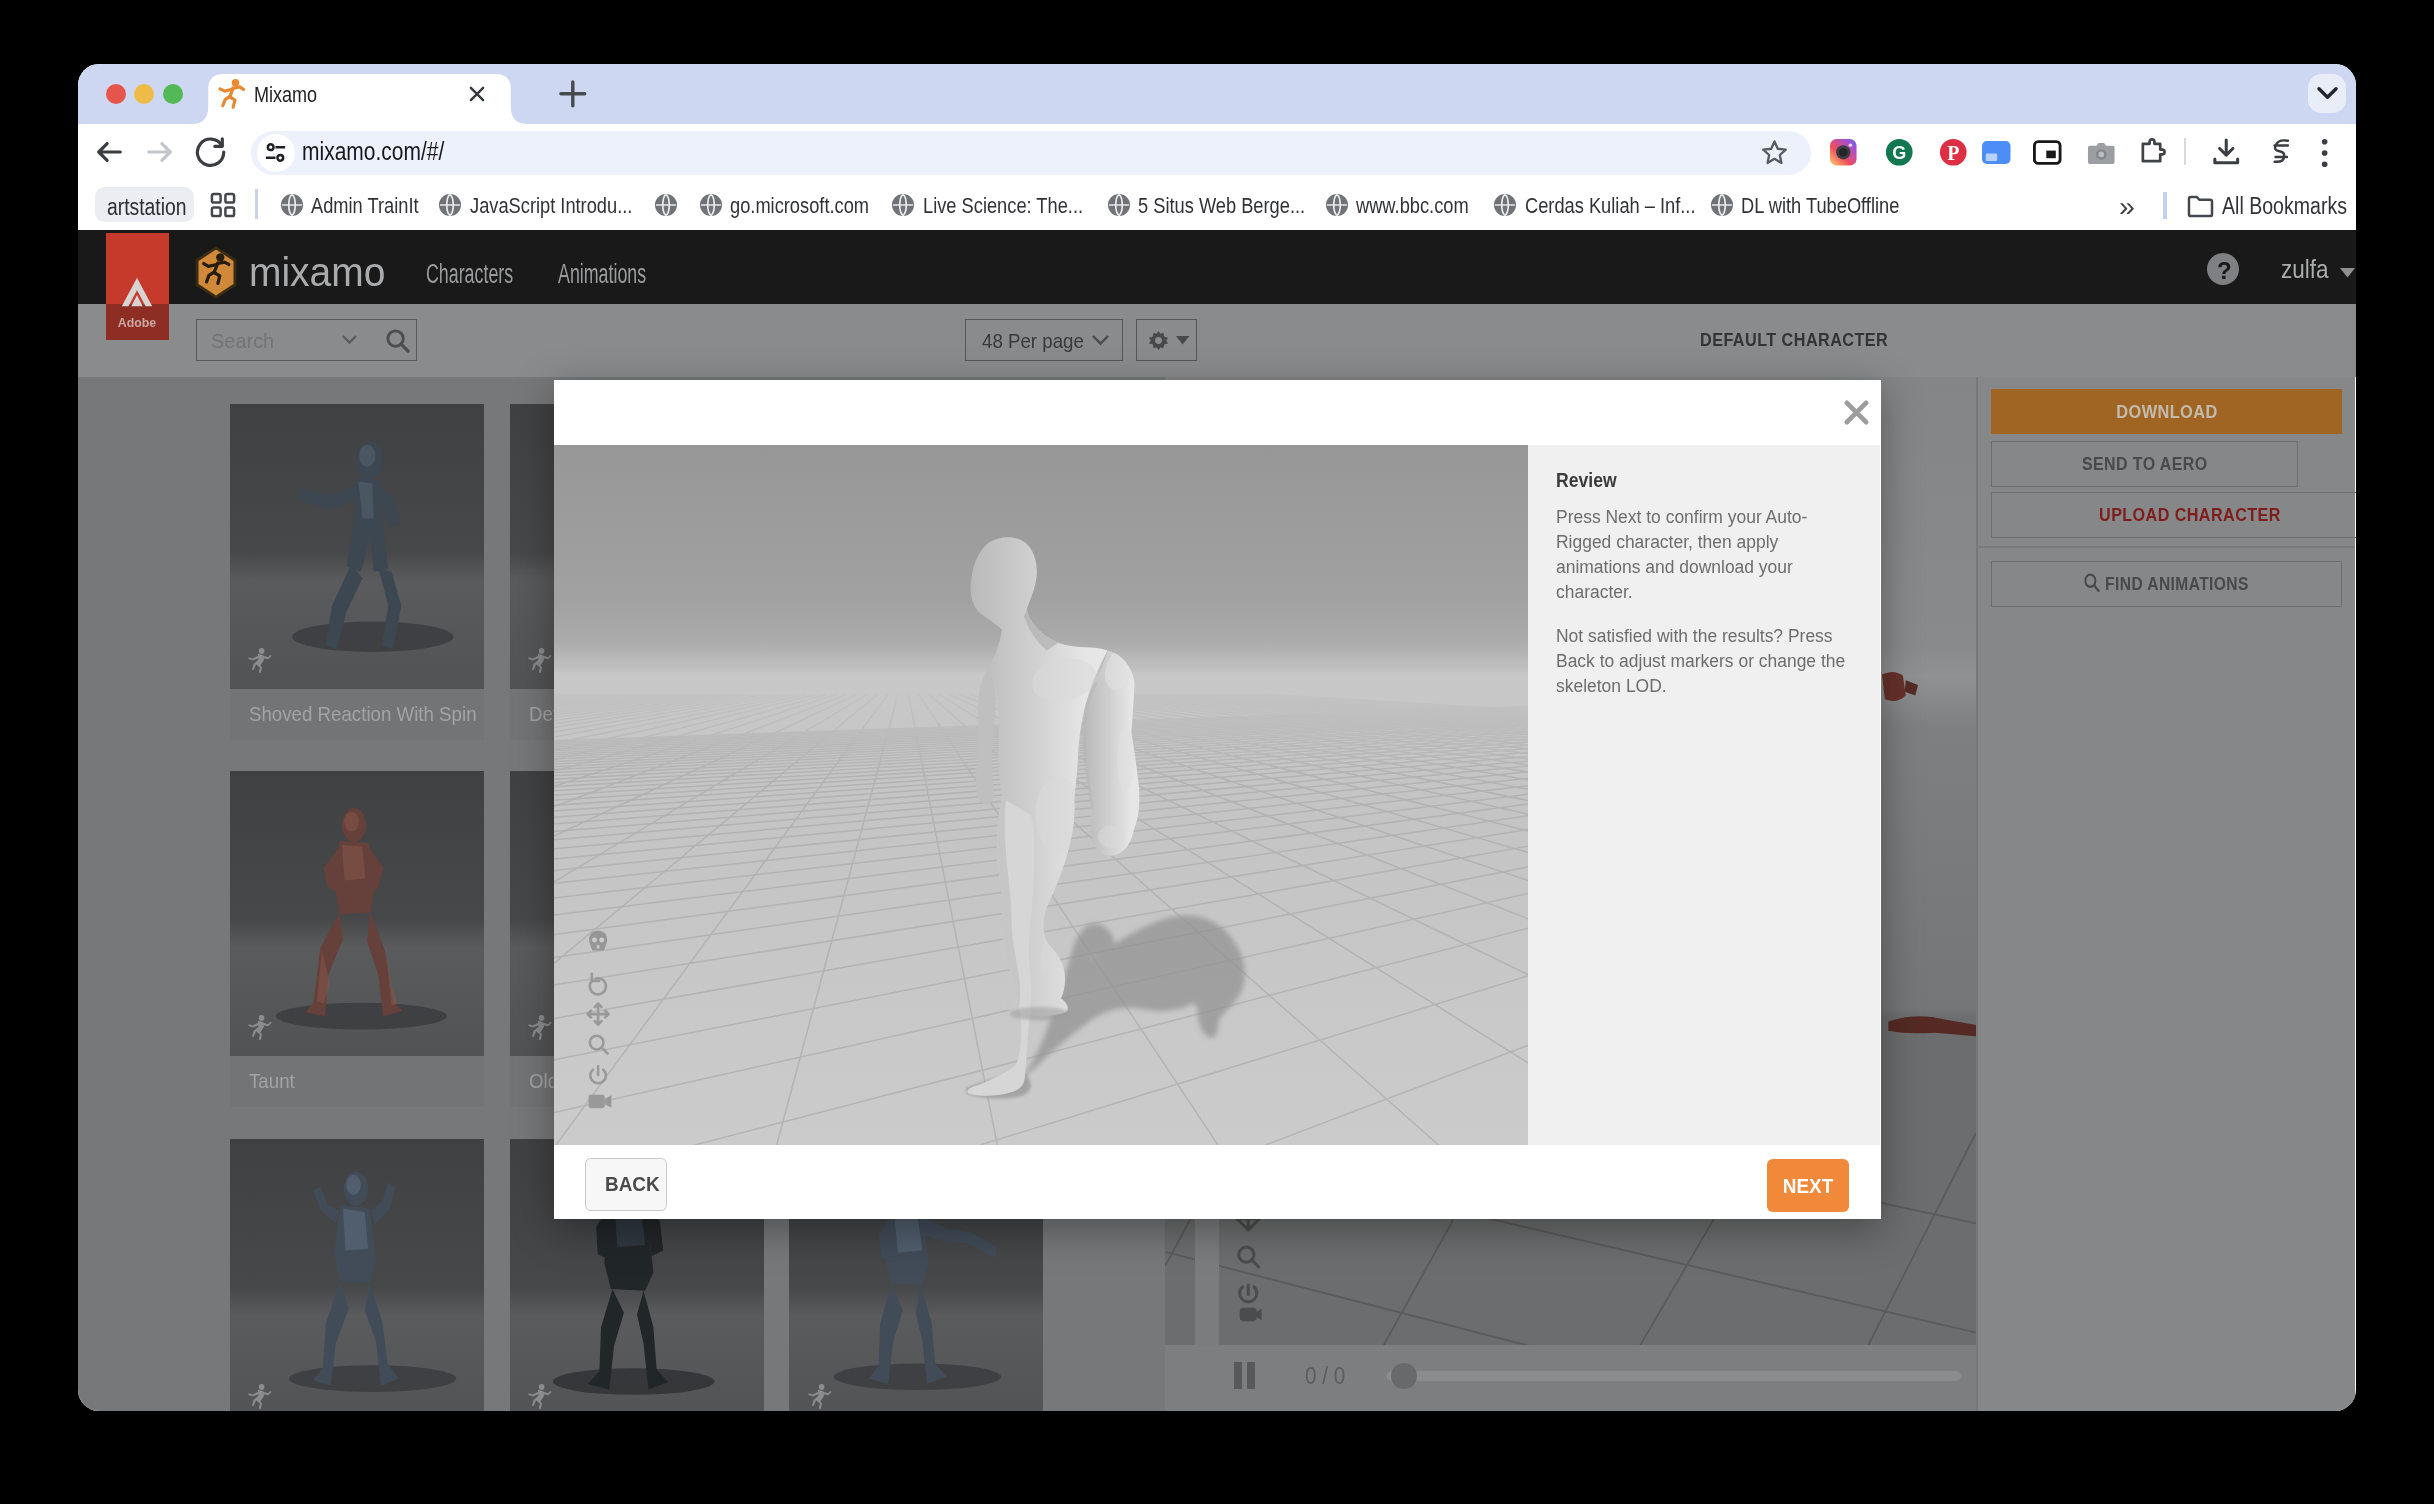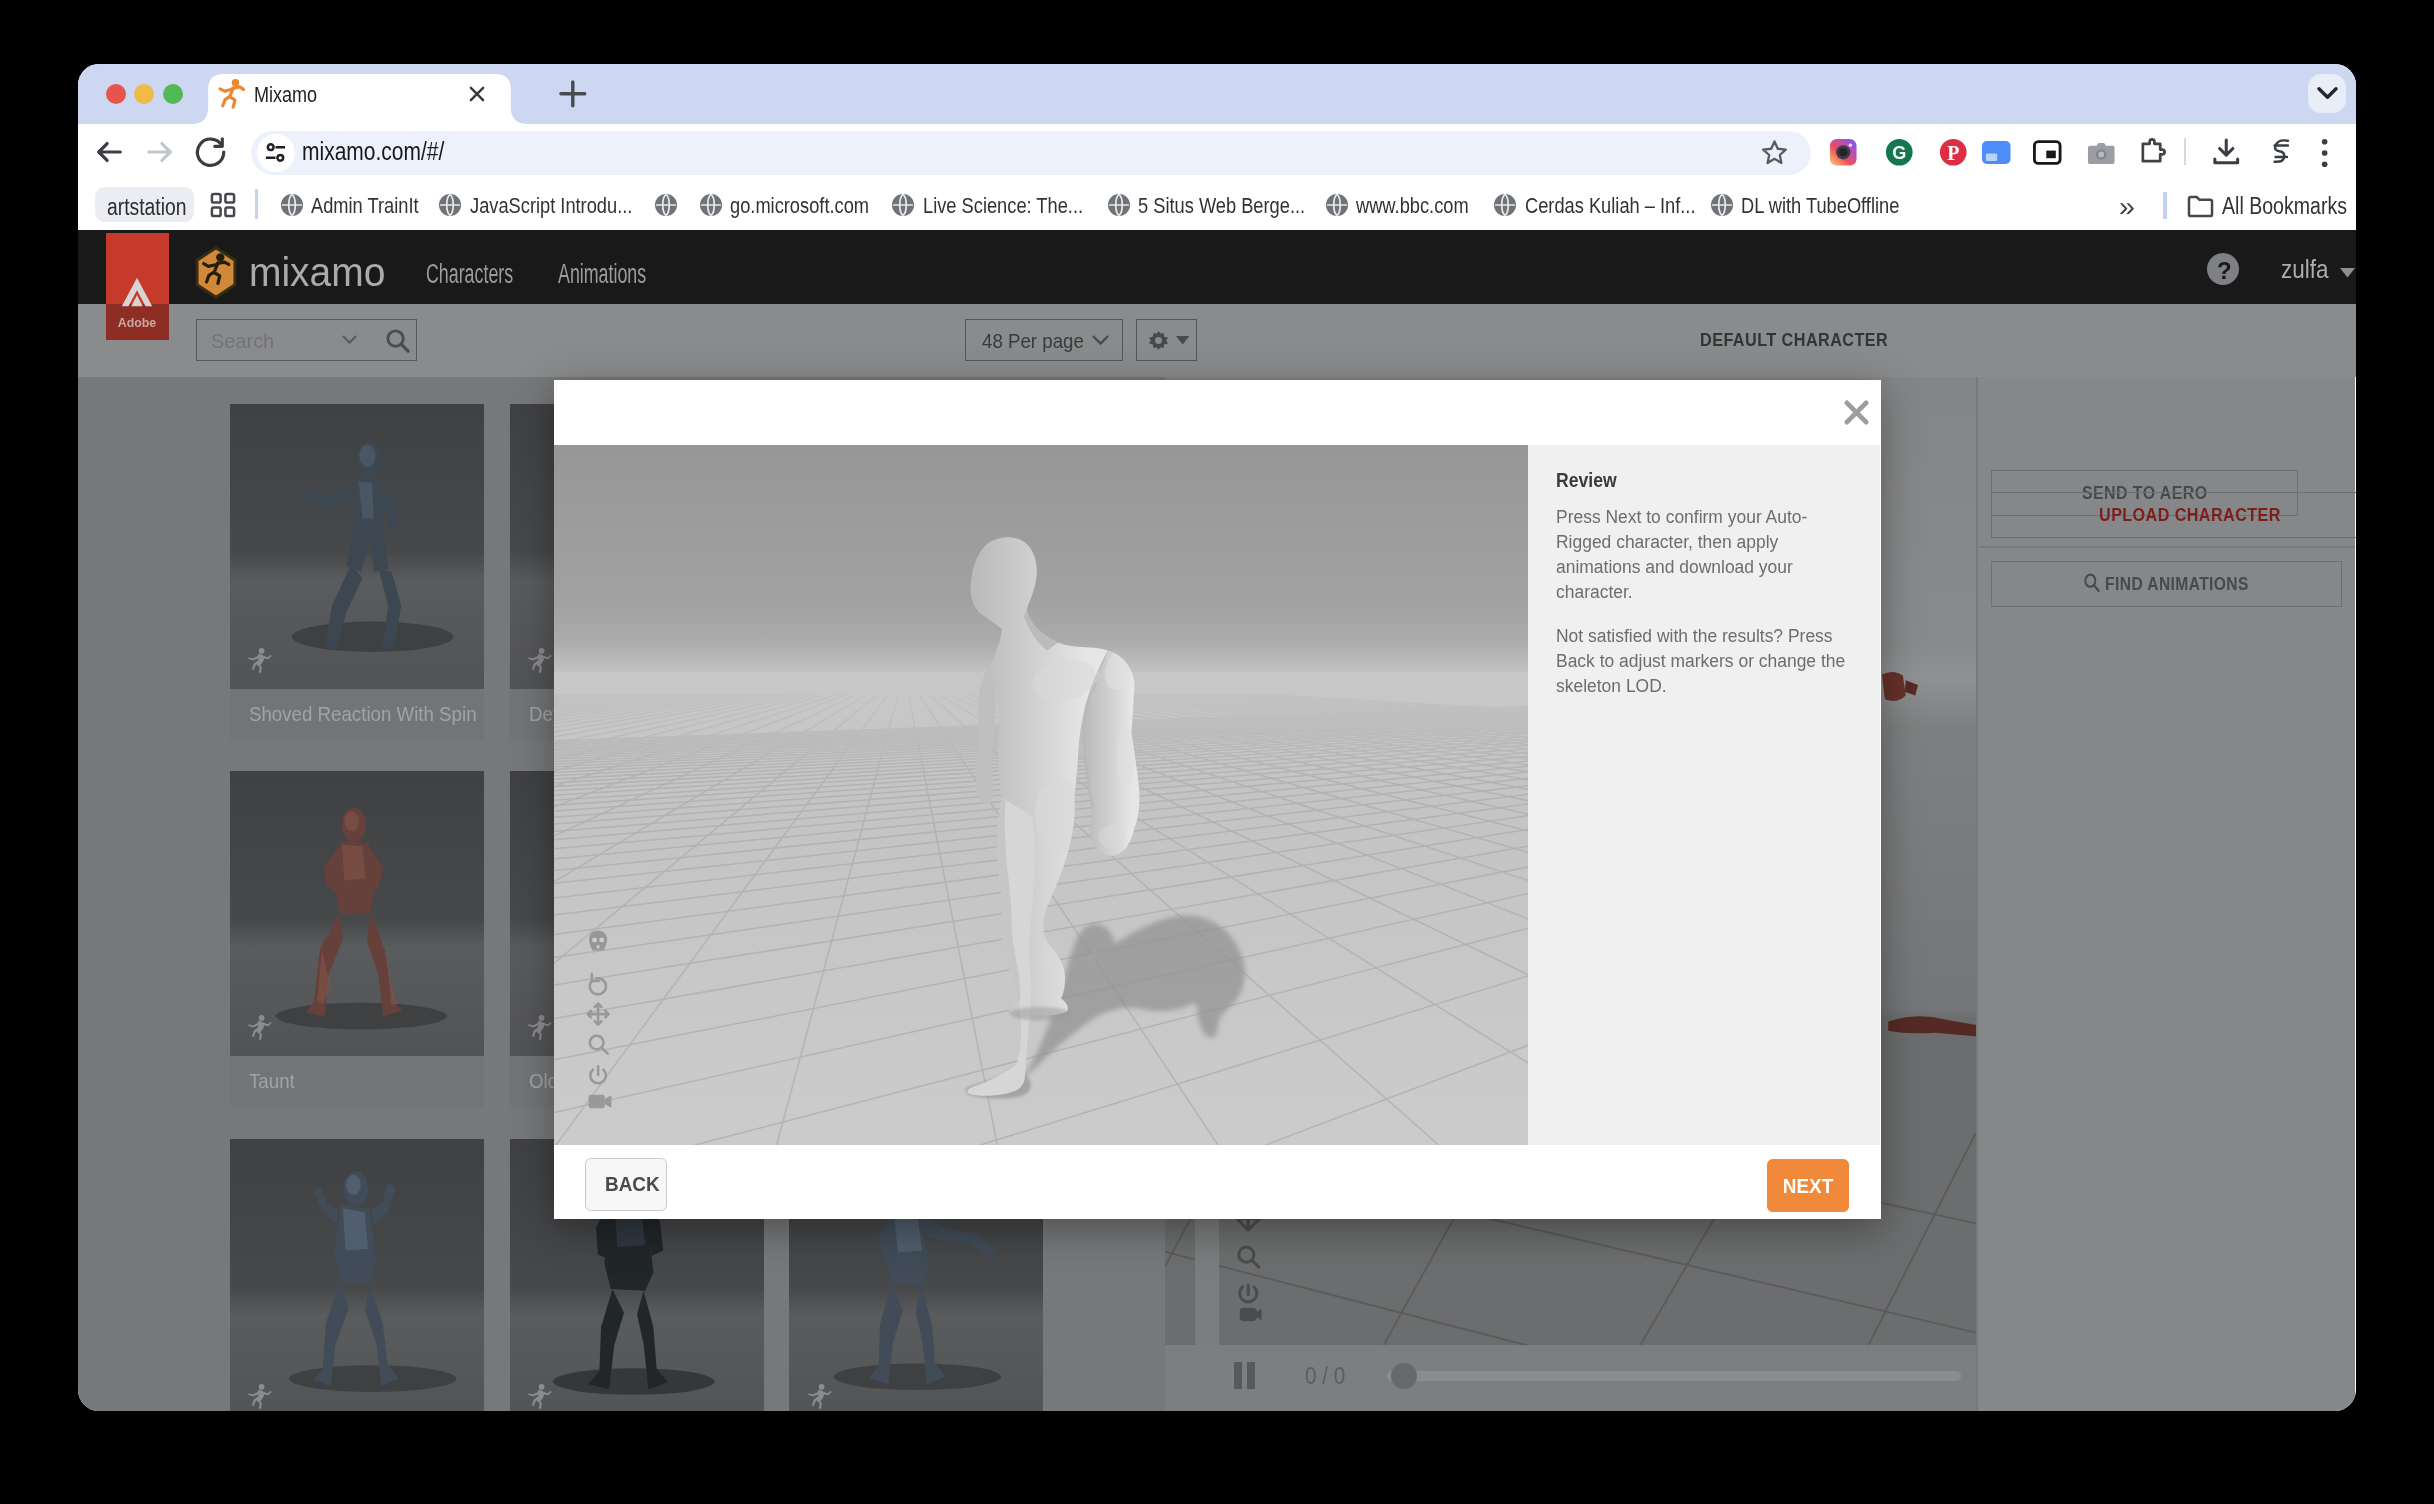--- a/index.html
+++ b/index.html
@@ -450,21 +450,22 @@
 <div class="a" style="left:1165px;top:1334px;width:811px;height:66px;background:#7d7e7f;"></div>
 <div class="a" style="left:1234px;top:1351px;width:7.6px;height:27px;background:#58595a;"></div>
 <div class="a" style="left:1247px;top:1351px;width:7.6px;height:27px;background:#58595a;"></div>
 <div class="a" style="left:1305px;top:1352px;font-size:23px;color:#5c5d5e;transform:scaleX(0.9);transform-origin:left top;">0 / 0</div>
 <div class="a" style="left:1387px;top:1360px;width:574px;height:9.5px;border-radius:4.8px;background:#8b8c8d;"></div>
 <div class="a" style="left:1391px;top:1352px;width:26px;height:26px;border-radius:50%;background:#68696a;"></div>
 
 
 <div class="a" style="left:1976px;top:366px;width:379px;height:1034px;background:#868788;"></div>
 <div class="a" style="left:1976px;top:366px;width:1.9px;height:1034px;background:#77787a;"></div>
-<div class="a" style="left:1991px;top:430px;width:307px;height:46px;border:1.9px solid #6e6f70;text-align:center;line-height:44px;font-size:19px;font-weight:bold;color:#48494a;margin-top:29px;"><span style="display:inline-block;transform:scaleX(0.84);letter-spacing:0.5px;">SEND TO AERO</span></div>
+<div class="a" style="left:1991px;top:378px;width:351px;height:45px;background:#a06522;text-align:center;line-height:45px;font-size:19px;font-weight:bold;color:#c3bbae;"><span style="display:inline-block;transform:scaleX(0.86);letter-spacing:0.5px;">DOWNLOAD</span></div>
+<div class="a" style="left:1991px;top:430px;width:307px;height:46px;border:1.9px solid #6e6f70;text-align:center;line-height:44px;font-size:19px;font-weight:bold;color:#48494a;"><span style="display:inline-block;transform:scaleX(0.84);letter-spacing:0.5px;">SEND TO AERO</span></div>
 <div class="a" style="left:1991px;top:481px;width:398px;height:46px;border:1.9px solid #6e6f70;text-align:center;line-height:44px;font-size:19px;font-weight:bold;color:#7f1d1d;"><span style="display:inline-block;transform:scaleX(0.85);letter-spacing:0.5px;">UPLOAD CHARACTER</span></div>
 <div class="a" style="left:1976px;top:535px;width:379px;height:1.9px;background:#797a7b;"></div>
 <div class="a" style="left:1991px;top:550px;width:351px;height:46px;border:1.9px solid #6e6f70;text-align:center;line-height:44px;font-size:19px;font-weight:bold;color:#48494a;"><span style="display:inline-block;transform:scaleX(0.82);letter-spacing:0.5px;"><svg width="21" height="21" viewBox="0 0 24 24" style="vertical-align:-2.9px;margin-right:5.7px;">
             <circle cx="10" cy="10" r="7" fill="none" stroke="#48494a" stroke-width="2.6"></circle>
             <path d="M15,15 L21.5,21.5" stroke="#48494a" stroke-width="3" stroke-linecap="round"></path>
           </svg>FIND ANIMATIONS</span></div>
 
 
 <div class="a" style="left:554px;top:369px;width:1327px;height:839px;background:#fff;box-shadow:0 9.5px 38px rgba(0,0,0,0.35);"></div>
 <div class="a" style="left:554px;top:369px;width:1327px;height:65px;background:#fff;"></div>

